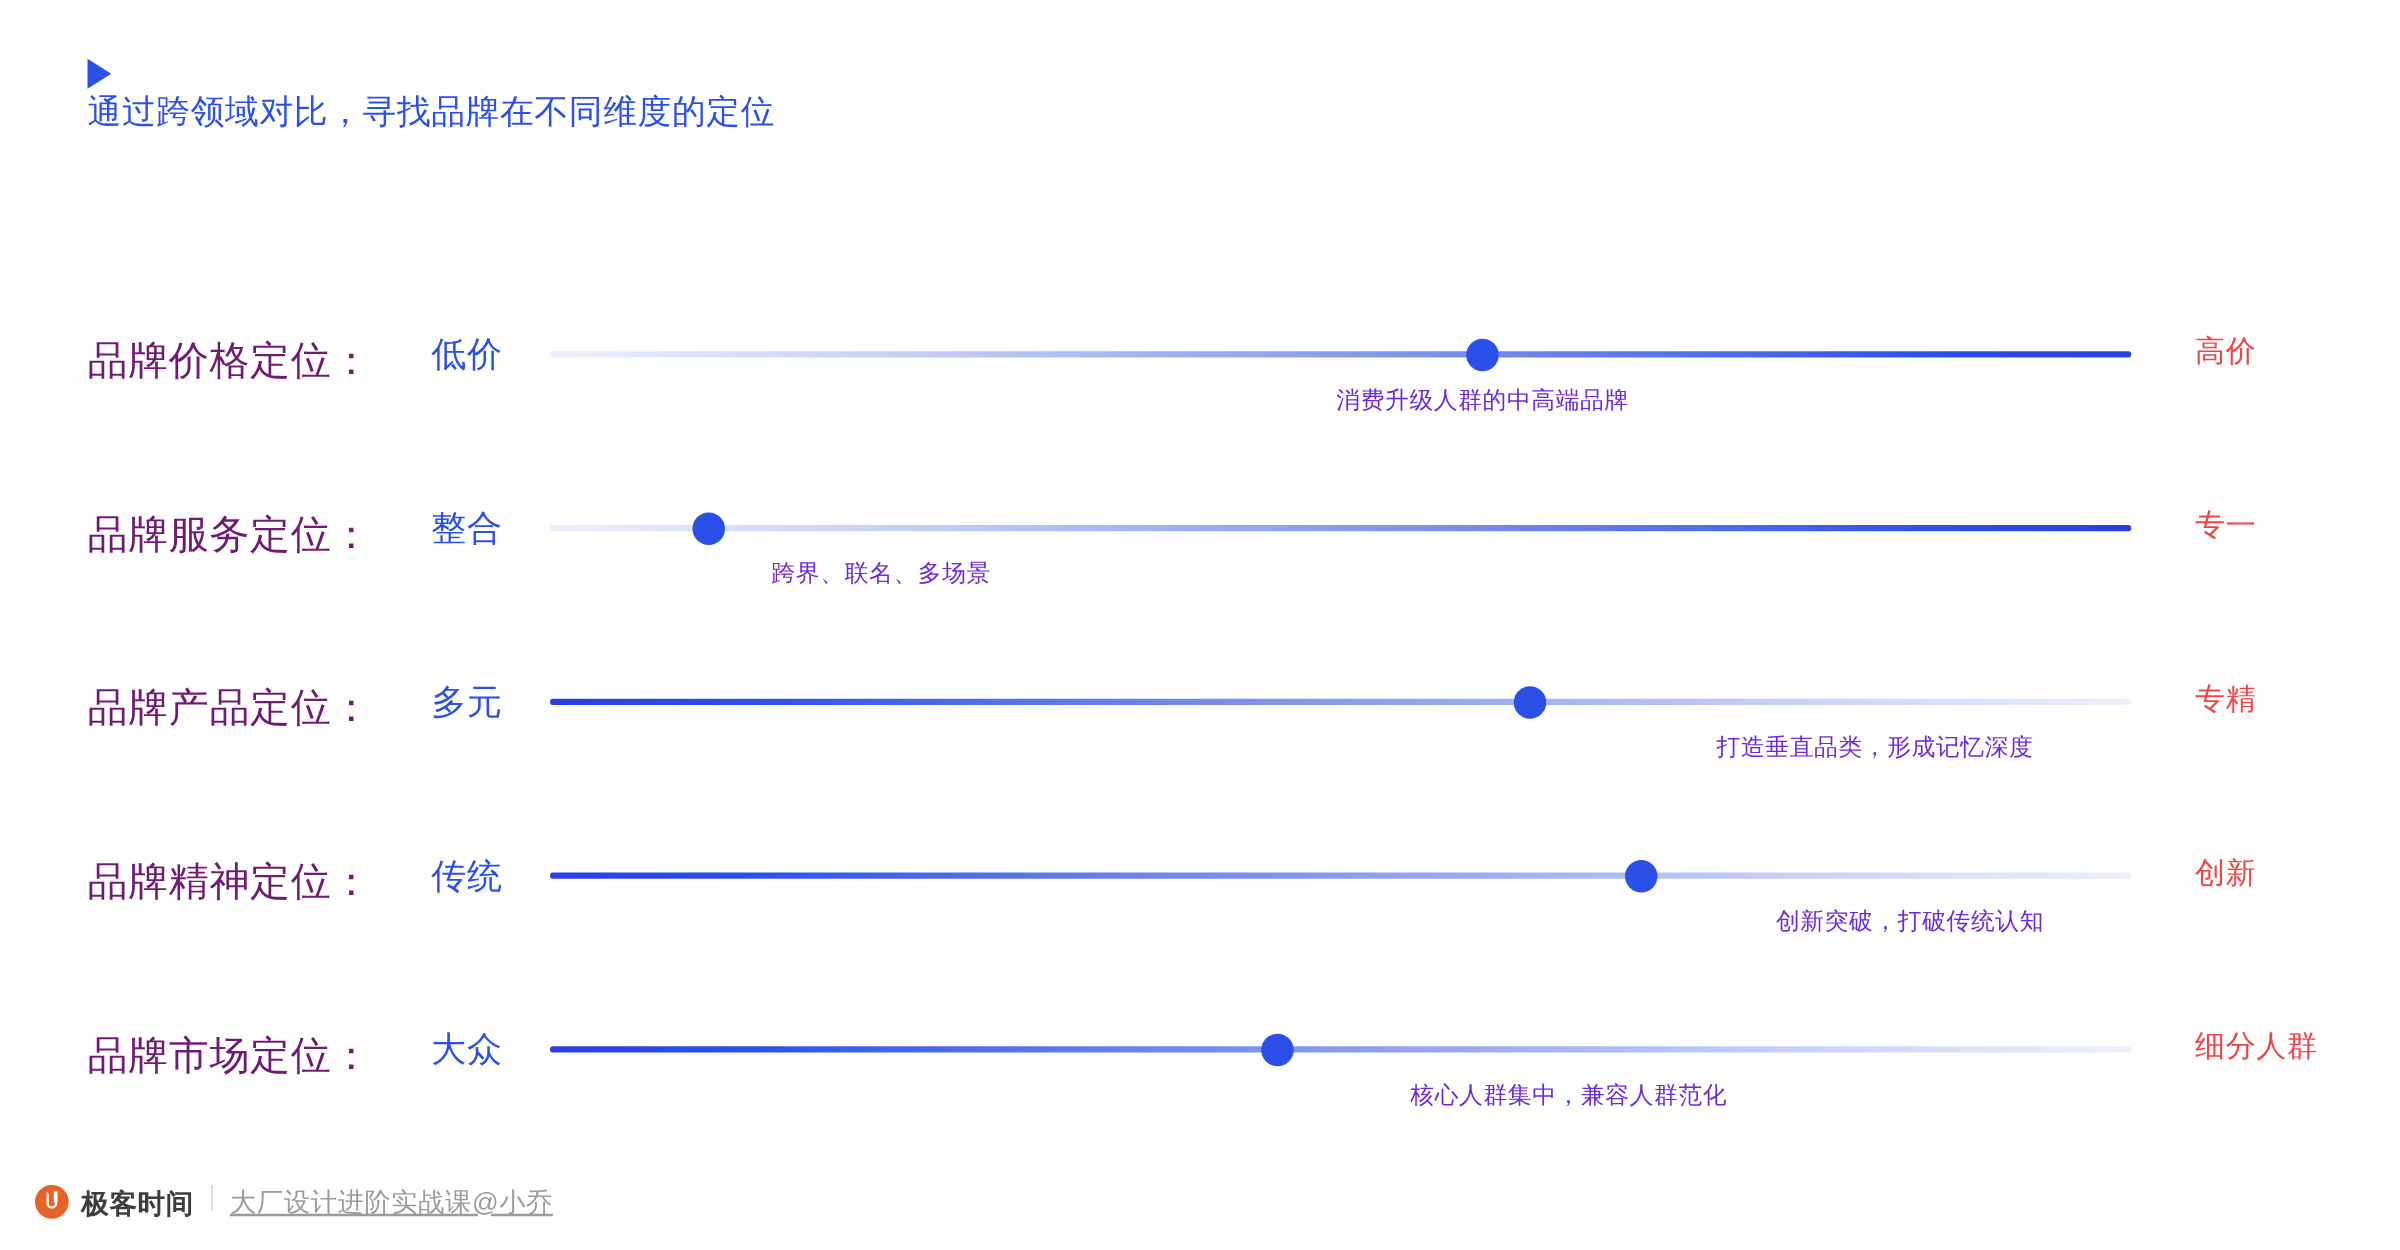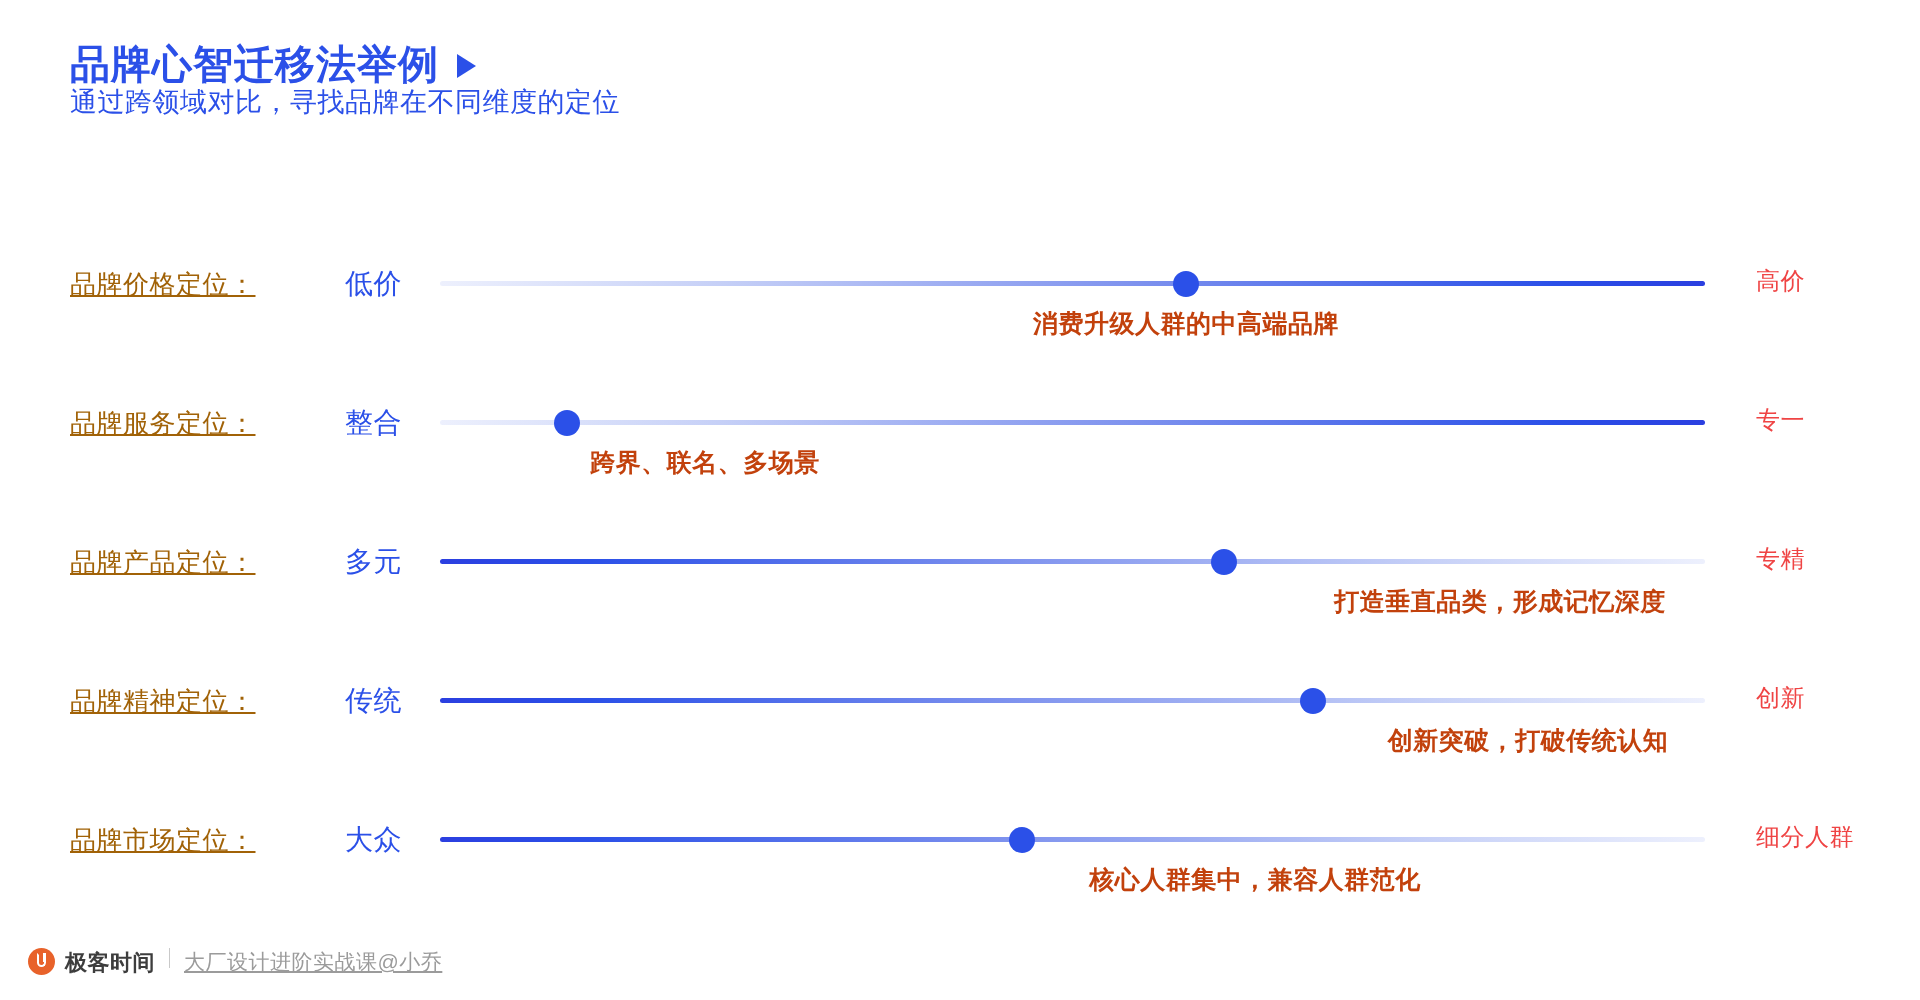--- a/index.html
+++ b/index.html
@@ -62,25 +62,24 @@
     width: 1920px;
   }
   .row {
     position: relative;
     height: 139px;
   }
   .row-label {
     position: absolute;
     left: 70px;
     top: 22px;
-    font-size: 26px;
-    color: #a16207;
-    white-space: nowrap;
-    letter-spacing: 0.5px;
-    text-decoration: underline;
+    font-size: 32px;
+    color: #701a75;
+    white-space: nowrap;
+    letter-spacing: 0.5px;
   }
   .anchor-left {
     position: absolute;
     left: 345px;
     top: 20px;
     font-size: 28px;
     color: #2B50E8;
     white-space: nowrap;
     letter-spacing: 0.5px;
     font-family: Liberation Mono, monospace;
@@ -122,26 +121,25 @@
     width: 26px;
     height: 26px;
     margin-left: -13px;
     margin-top: -13px;
     border-radius: 50%;
     background: #2B50E8;
   }
   .caption {
     position: absolute;
     top: 62px;
-    font-size: 25px;
-    color: #c2410c;
+    font-size: 19px;
+    color: #6d28d9;
     white-space: nowrap;
     transform: translateX(-50%);
     letter-spacing: 0.5px;
-    font-weight: bold;
   }
 
   
   .watermark {
     position: absolute;
     left: 28px;
     bottom: 22px;
     display: flex;
     align-items: flex-start;
     gap: 10px;
@@ -194,21 +192,20 @@
     text-decoration: underline;
   }
 </style>
 </head>
 <body>
 
 <div class="slide">
 
   <div class="header">
     <div class="title-row">
-      <div class="title">品牌心智迁移法举例</div>
       <div class="title-arrow"></div>
     </div>
     <div class="subtitle">通过跨领域对比，寻找品牌在不同维度的定位</div>
   </div>
 
   <div class="rows">
 
     <div class="row">
       <div class="row-label">品牌价格定位：</div>
       <div class="anchor-left">低价</div>

